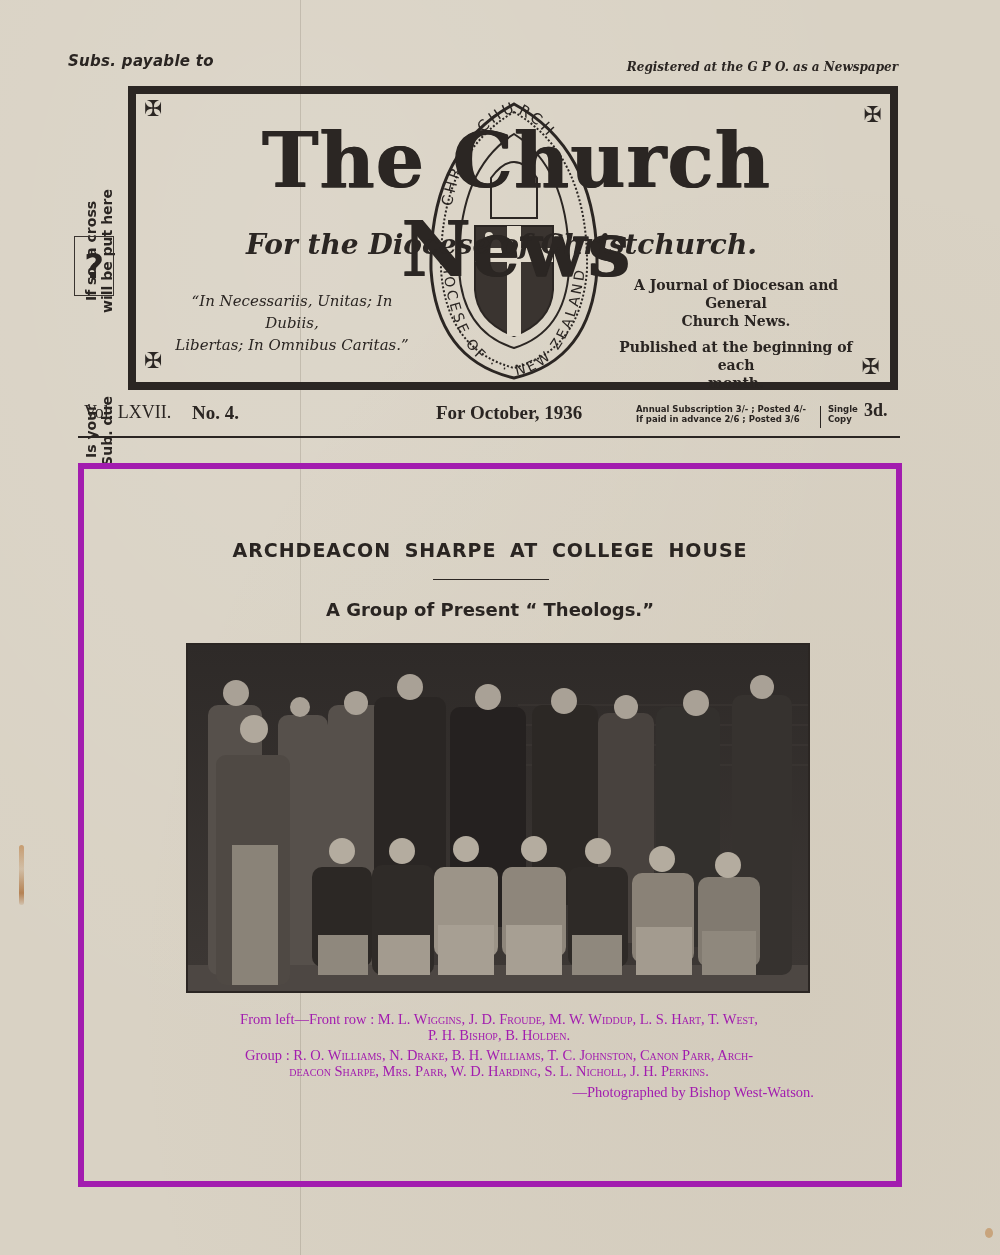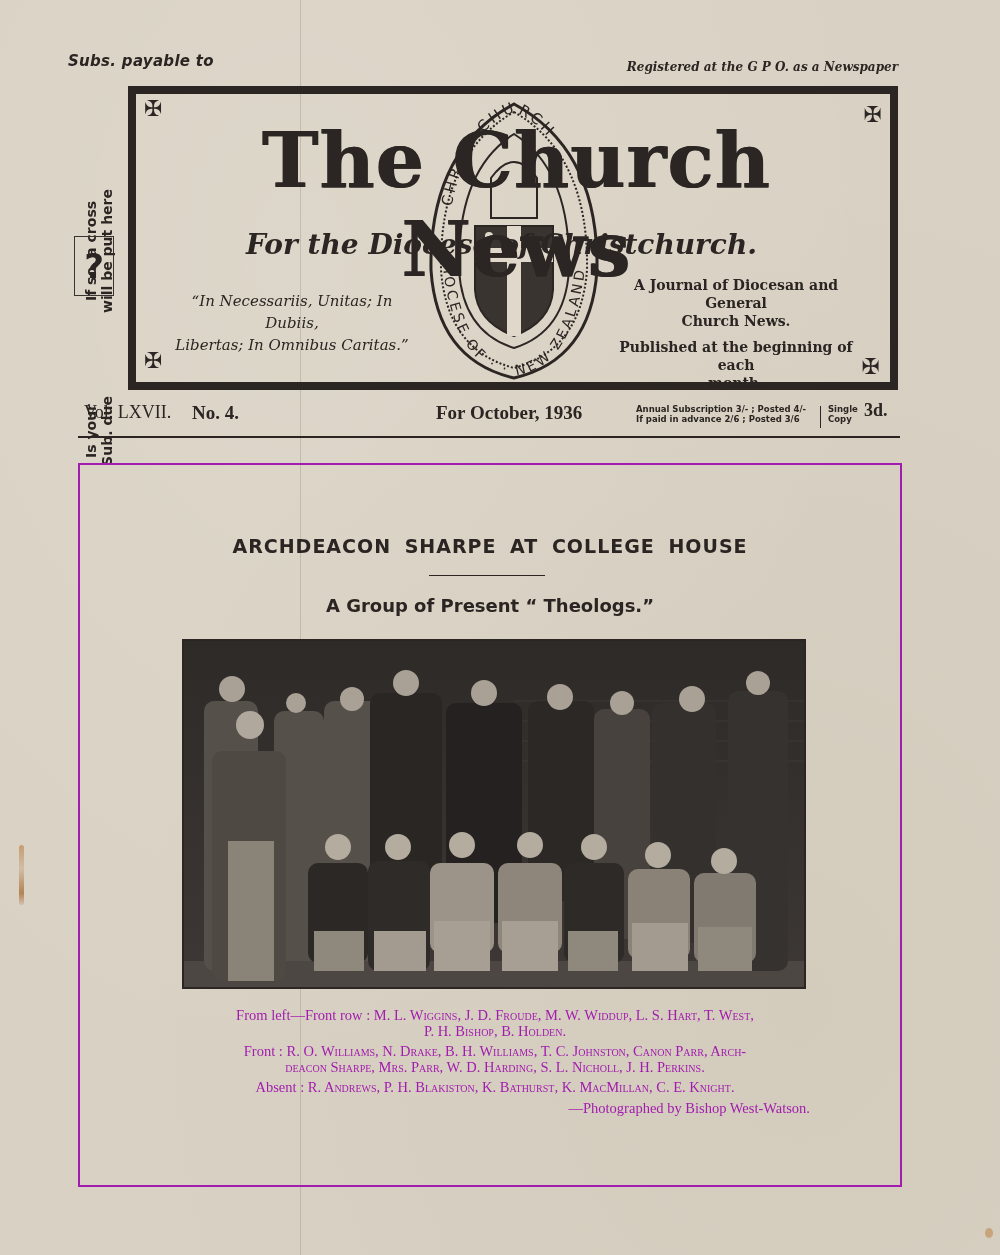--- a/index.html
+++ b/index.html
@@ -52,21 +52,21 @@
   .vol { position: absolute; left: 0; top: 4px; font-family: "Liberation Serif", serif; font-weight: normal; font-size: 18px; }
   .num { position: absolute; left: 108px; top: 4px; font-family: "Liberation Serif", serif; font-weight: bold; font-size: 19px; }
   .date { position: absolute; left: 352px; top: 4px; font-family: "Liberation Serif", serif; font-weight: bold; font-size: 19px; }
   .subs { position: absolute; left: 552px; top: 6px; font-family: "DejaVu Sans", sans-serif; font-weight: bold; font-size: 8.5px; line-height: 10px; }
   .subs-div { position: absolute; left: 736px; top: 8px; width: 1px; height: 22px; background: #2a2522; }
   .single { position: absolute; left: 744px; top: 6px; font-family: "DejaVu Sans", sans-serif; font-weight: bold; font-size: 8.5px; line-height: 10px; }
   .price { position: absolute; left: 780px; top: 2px; font-family: "Liberation Serif", serif; font-weight: bold; font-size: 18px; }
   .rule { left: 78px; top: 436px; width: 822px; height: 2px; background: #2a2522; }
 
   
-  .article { left: 78px; top: 463px; width: 824px; height: 724px; border: 2px solid #a21caf; box-sizing: border-box; }
+  .article { left: 78px; top: 463px; width: 824px; height: 724px; border: 6px solid #a21caf; box-sizing: border-box; }
   .headline { position: absolute; left: 0; top: 70px; width: 100%; text-align: center;
               font-family: "DejaVu Sans", sans-serif; font-weight: bold; font-size: 19px; letter-spacing: 1px; word-spacing: 6px; }
   .hr-short { position: absolute; left: 349px; top: 110px; width: 116px; height: 1px; background: #2b2623; }
   .deck { position: absolute; left: 0; top: 130px; width: 100%; text-align: center;
           font-family: "DejaVu Sans", sans-serif; font-weight: bold; font-size: 18px; }
 
   .photo { position: absolute; left: 102px; top: 174px; width: 624px; height: 350px; border: 2px solid #2b2623;
            background: #3a3532; overflow: hidden; box-sizing: border-box; }
   .photo svg { display: block; }
 
@@ -239,24 +239,20 @@
   <div class="caption">
     <div class="blk">
       <div class="line">
         <span>From left—Front row :</span>
         <span class="sc">M. L. Wiggins, J. D. Froude, M. W. Widdup, L. S. Hart, T. West,</span>
       </div>
       <div class="line sc">P. H. Bishop, B. Holden.</div>
     </div>
     <div class="blk">
       <div class="line">
-        <span>Front :</span>
+        <span>Group :</span>
         <span class="sc">R. O. Williams, N. Drake, B. H. Williams, T. C. Johnston, Canon Parr, Arch-</span>
       </div>
       <div class="line sc">deacon Sharpe, Mrs. Parr, W. D. Harding, S. L. Nicholl, J. H. Perkins.</div>
     </div>
-    <div class="blk line">
-      <span>Absent :</span>
-      <span class="sc">R. Andrews, P. H. Blakiston, K. Bathurst, K. MacMillan, C. E. Knight.</span>
-    </div>
     <div class="credit">—Photographed by Bishop West-Watson.</div>
   </div>
 </div>
 
 </body></html>

